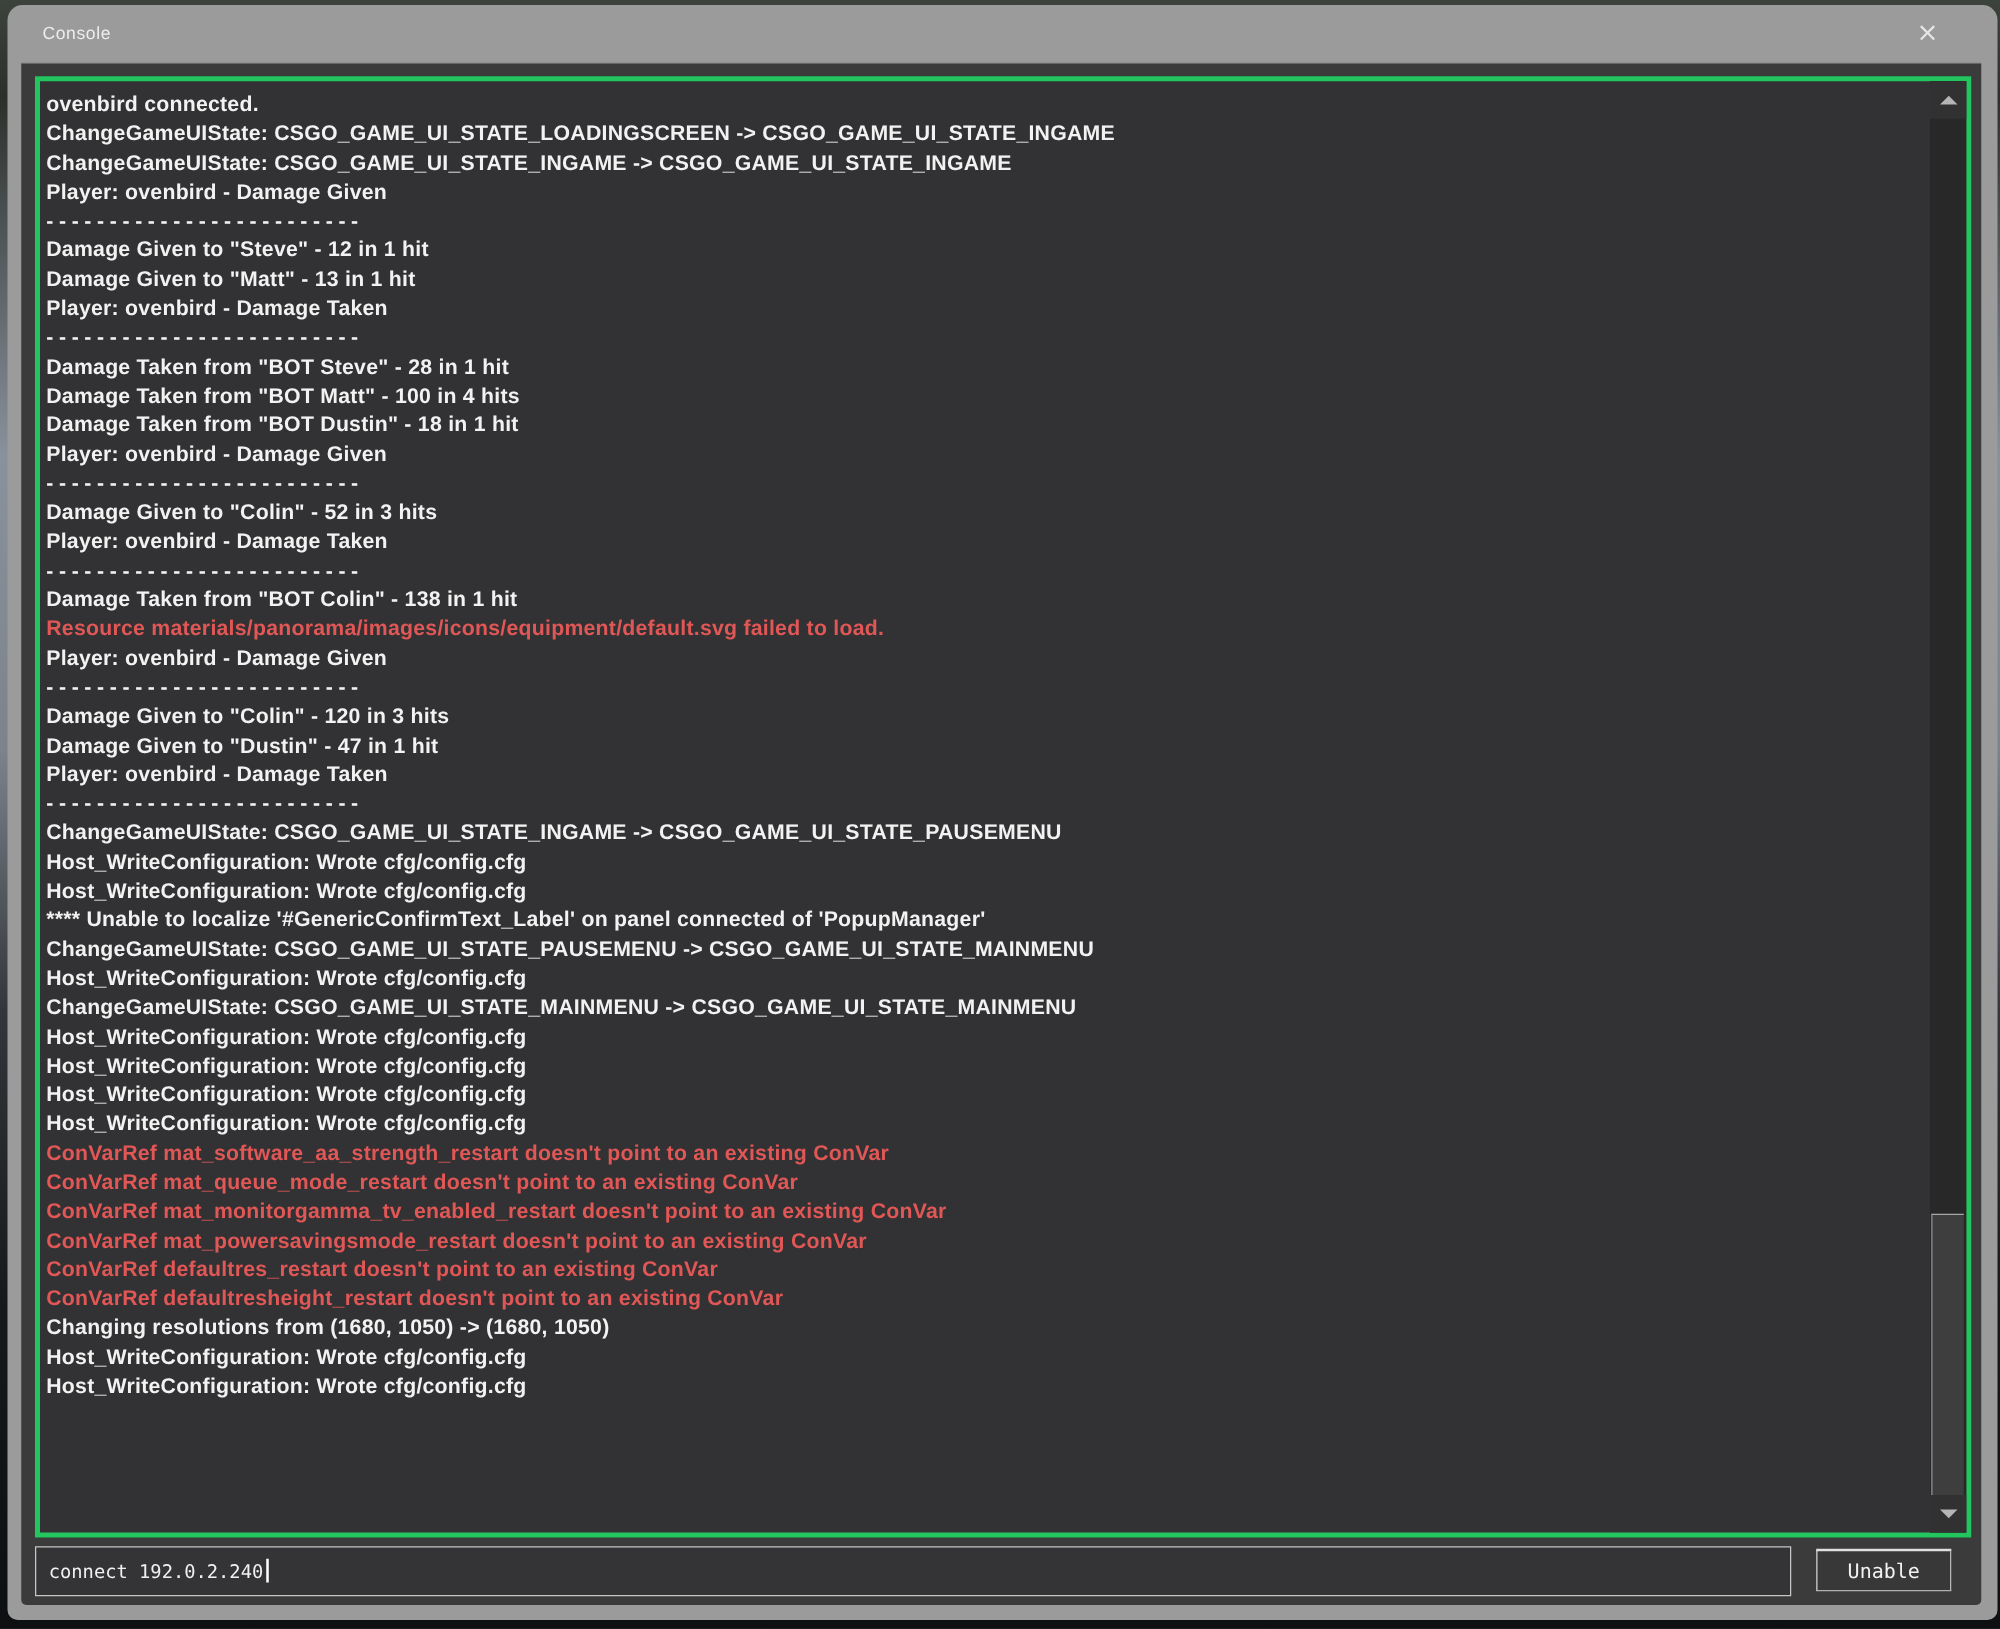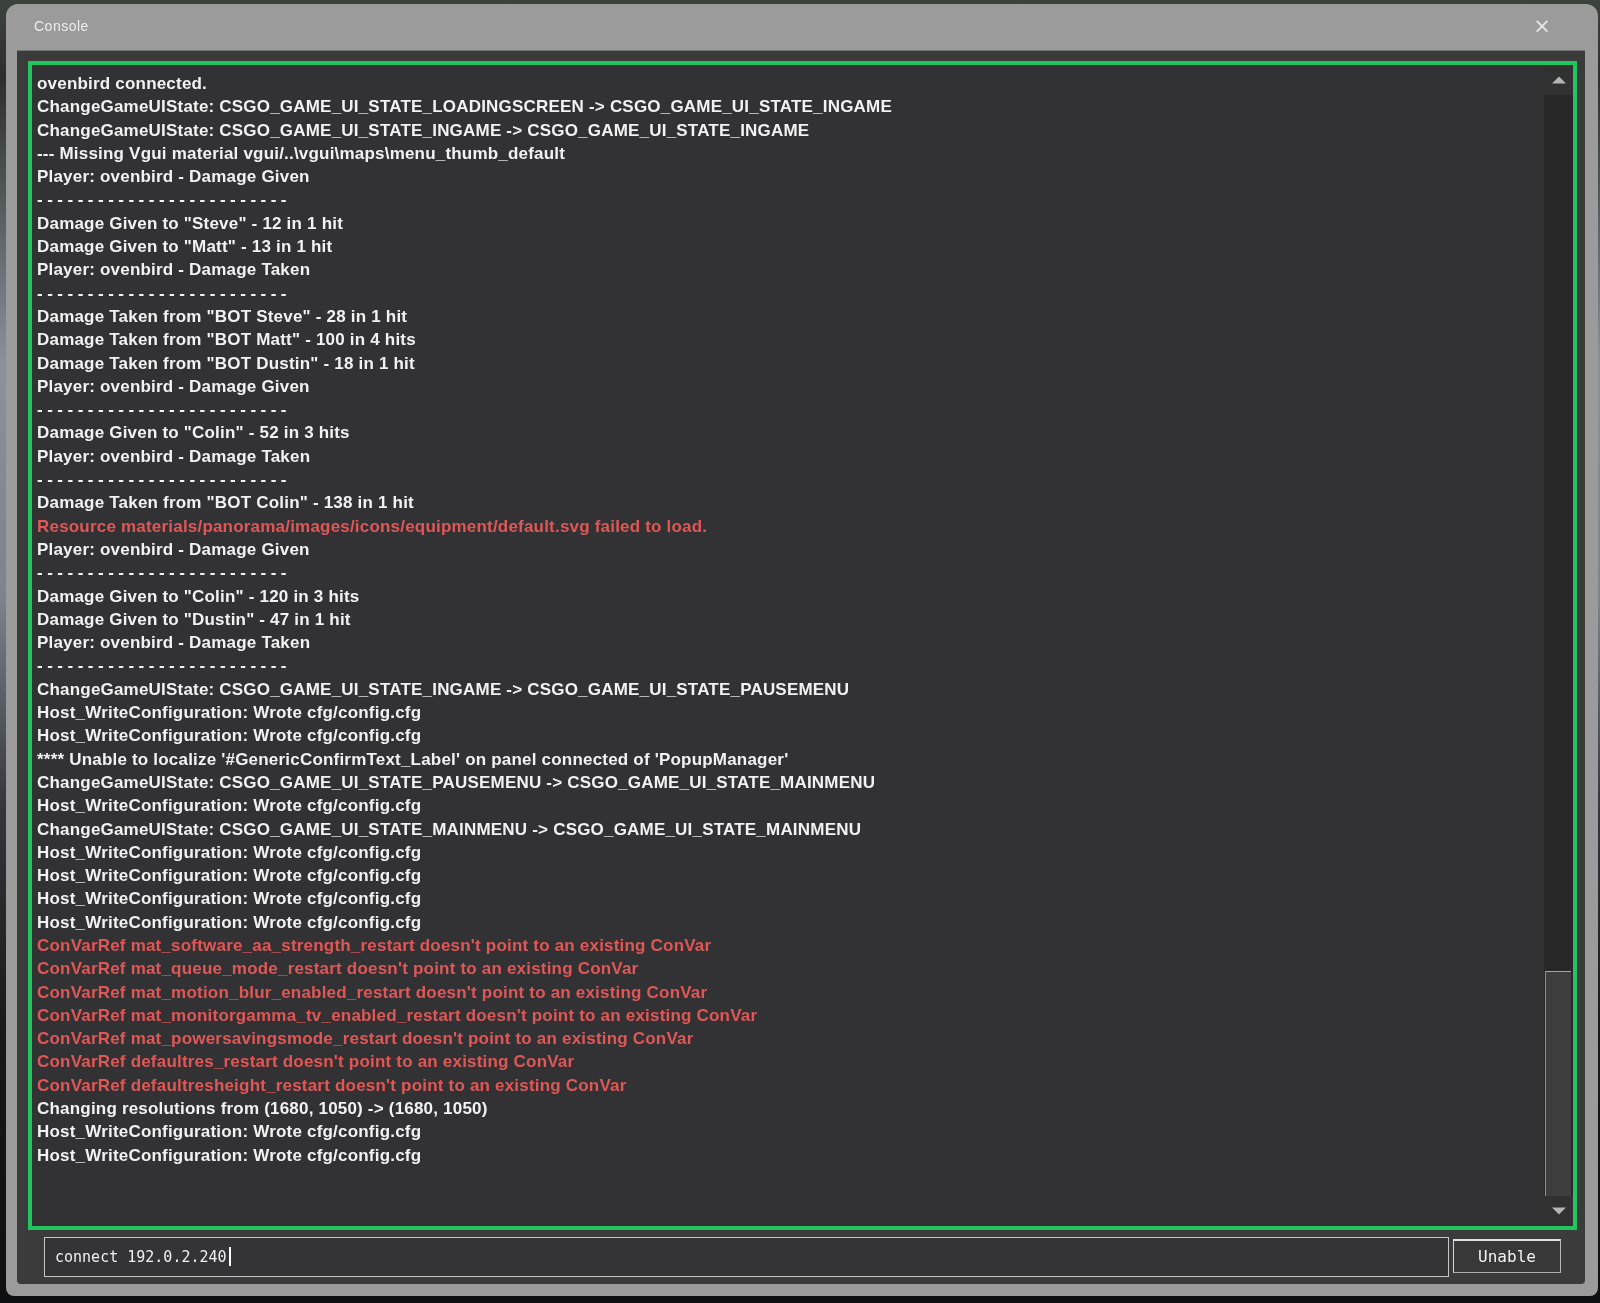--- a/index.html
+++ b/index.html
@@ -84,21 +84,21 @@
   .sb-thumb {
     position: absolute; left: 1px; right: 2px;
     top: 876px; height: 224px;
     background: #3e3e3e;
     border-top: 1px solid #a5a5a5;
     border-left: 1px solid #8f8f8f;
     border-bottom: 1px solid #8f8f8f;
   }
   
   .cmd-input {
-    position: absolute; left: 27px; top: 1186px;
+    position: absolute; left: 11px; top: 1186px;
     width: 1393px; height: 38px;
     border: 1px solid #c6c6c6;
     background: #343436;
     color: #f0f0f0;
     font-family: "DejaVu Sans Mono", monospace;
     font-size: 15px; line-height: 38px;
     padding-left: 10px;
     white-space: pre;
   }
   .cursor {
@@ -126,21 +126,20 @@
   <div class="titlebar">
     <span class="title">Console</span>
     <span class="close">×</span>
   </div>
   <div class="panel">
     <div class="output">
       <div class="lines" id="lines">
           <div class="line">ovenbird connected.</div>
           <div class="line">ChangeGameUIState: CSGO_GAME_UI_STATE_LOADINGSCREEN -&gt; CSGO_GAME_UI_STATE_INGAME</div>
           <div class="line">ChangeGameUIState: CSGO_GAME_UI_STATE_INGAME -&gt; CSGO_GAME_UI_STATE_INGAME</div>
-          <div class="line">--- Missing Vgui material vgui/..\vgui\maps\menu_thumb_default</div>
           <div class="line">Player: ovenbird - Damage Given</div>
           <div class="line sep">-------------------------</div>
           <div class="line">Damage Given to "Steve" - 12 in 1 hit</div>
           <div class="line">Damage Given to "Matt" - 13 in 1 hit</div>
           <div class="line">Player: ovenbird - Damage Taken</div>
           <div class="line sep">-------------------------</div>
           <div class="line">Damage Taken from "BOT Steve" - 28 in 1 hit</div>
           <div class="line">Damage Taken from "BOT Matt" - 100 in 4 hits</div>
           <div class="line">Damage Taken from "BOT Dustin" - 18 in 1 hit</div>
           <div class="line">Player: ovenbird - Damage Given</div>
@@ -162,21 +161,20 @@
           <div class="line">**** Unable to localize '#GenericConfirmText_Label' on panel connected of 'PopupManager'</div>
           <div class="line">ChangeGameUIState: CSGO_GAME_UI_STATE_PAUSEMENU -&gt; CSGO_GAME_UI_STATE_MAINMENU</div>
           <div class="line">Host_WriteConfiguration: Wrote cfg/config.cfg</div>
           <div class="line">ChangeGameUIState: CSGO_GAME_UI_STATE_MAINMENU -&gt; CSGO_GAME_UI_STATE_MAINMENU</div>
           <div class="line">Host_WriteConfiguration: Wrote cfg/config.cfg</div>
           <div class="line">Host_WriteConfiguration: Wrote cfg/config.cfg</div>
           <div class="line">Host_WriteConfiguration: Wrote cfg/config.cfg</div>
           <div class="line">Host_WriteConfiguration: Wrote cfg/config.cfg</div>
           <div class="line red">ConVarRef mat_software_aa_strength_restart doesn't point to an existing ConVar</div>
           <div class="line red">ConVarRef mat_queue_mode_restart doesn't point to an existing ConVar</div>
-          <div class="line red">ConVarRef mat_motion_blur_enabled_restart doesn't point to an existing ConVar</div>
           <div class="line red">ConVarRef mat_monitorgamma_tv_enabled_restart doesn't point to an existing ConVar</div>
           <div class="line red">ConVarRef mat_powersavingsmode_restart doesn't point to an existing ConVar</div>
           <div class="line red">ConVarRef defaultres_restart doesn't point to an existing ConVar</div>
           <div class="line red">ConVarRef defaultresheight_restart doesn't point to an existing ConVar</div>
           <div class="line">Changing resolutions from (1680, 1050) -&gt; (1680, 1050)</div>
           <div class="line">Host_WriteConfiguration: Wrote cfg/config.cfg</div>
           <div class="line">Host_WriteConfiguration: Wrote cfg/config.cfg</div>
         </div>
       <div class="scrollbar">
         <div class="sb-btn up">

